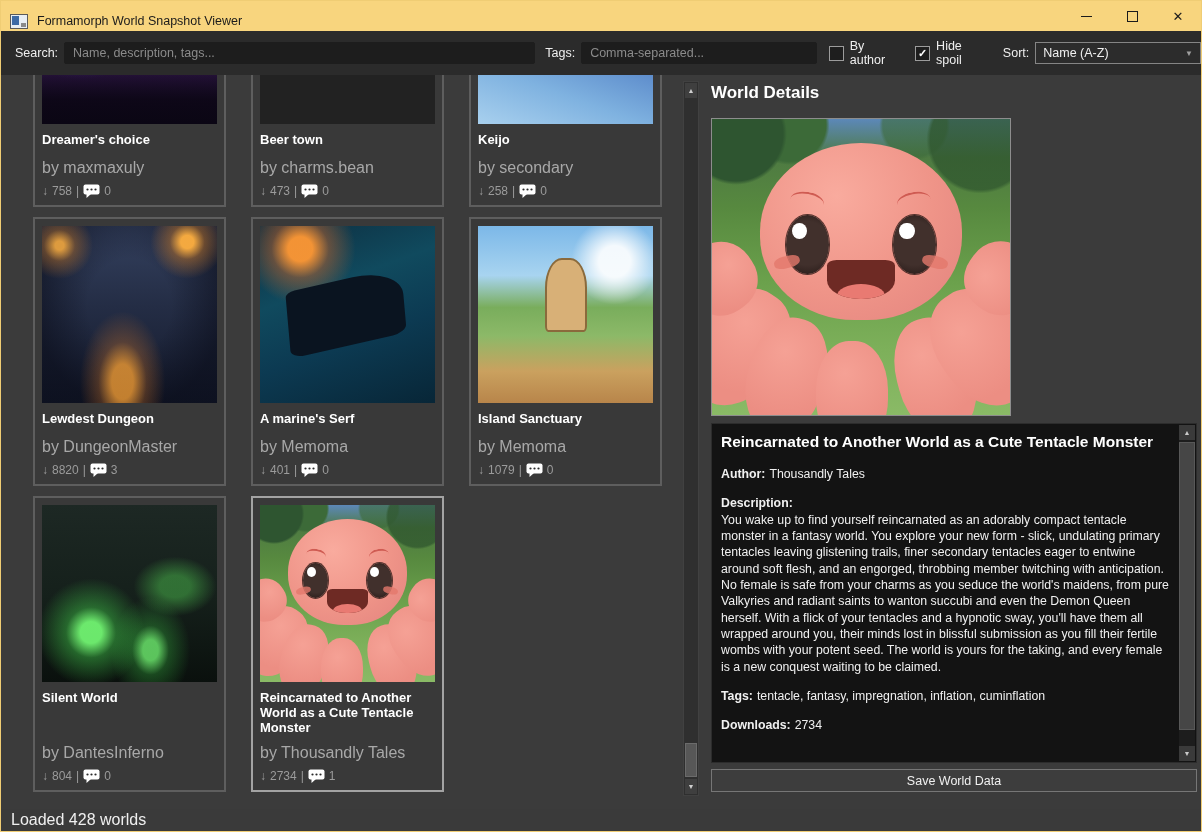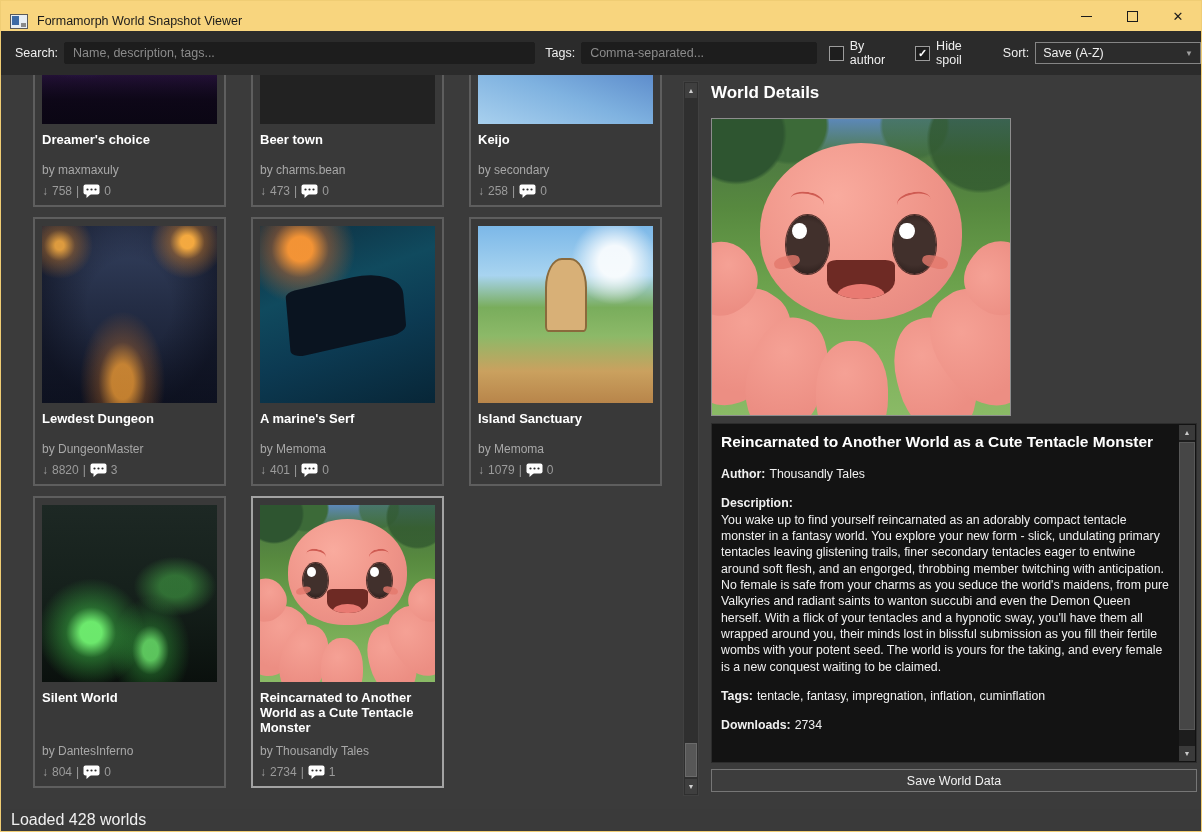--- a/index.html
+++ b/index.html
@@ -40,21 +40,21 @@
 
   
   .grid-viewport{position:absolute;left:0;top:0;width:680px;bottom:0;overflow:hidden;}
   .grid-inner{position:absolute;left:32px;top:-137px;width:632px;}
   .card-row{display:flex;gap:25px;margin-bottom:10px;align-items:stretch;}
   .card{width:193px;min-height:269px;box-sizing:border-box;border:2px solid #5e5e5e;background:#393939;padding:7px;display:flex;flex-direction:column;}
   .card.selected{border-color:#a3a3a3;}
   .thumb{width:175px;height:177px;position:relative;overflow:hidden;flex:none;background:#222;}
   .card-title{font-size:13px;font-weight:bold;color:#ffffff;margin-top:8px;line-height:1.16;}
   .card-meta{margin-top:auto;}
-  .card-author{color:#a8a8a8;font-size:12px;margin-top:9px;}
+  .card-author{color:#a8a8a8;font-size:16px;margin-top:9px;}
   .card-stats{color:#9b9b9b;font-size:12px;margin-top:7px;display:flex;align-items:center;gap:4px;}
   .cm-icon{flex:none;display:block;}
 
   
   .art-dreamers{background:
     linear-gradient(0deg,#0b0614 0%,rgba(11,6,20,.85) 14%,transparent 32%),
     radial-gradient(circle at 70% 28%,rgba(216,84,205,.55) 0 12%,transparent 42%),
     radial-gradient(circle at 22% 32%,rgba(96,64,212,.55) 0 12%,transparent 42%),
     linear-gradient(180deg,#241036 0%,#35194e 55%,#150b24 100%);}
   .art-beertown{background:
@@ -179,21 +179,21 @@
       <span class="cb-label">By author</span>
     </div>
     <div class="cb-group">
       <span class="cb checked">
           <span class="tick">✓</span>
         </span>
       <span class="cb-label">Hide spoil</span>
     </div>
     <label class="lbl-sort">Sort:</label>
     <div class="dropdown">
-      <span>Save (A-Z)</span>
+      <span>Name (A-Z)</span>
       <span class="dd-arrow">▼</span>
     </div>
   </div>
 
   <div class="main">
 
     <div class="grid-viewport">
       <div class="grid-inner">
           <div class="card-row">
             <div class="card">

